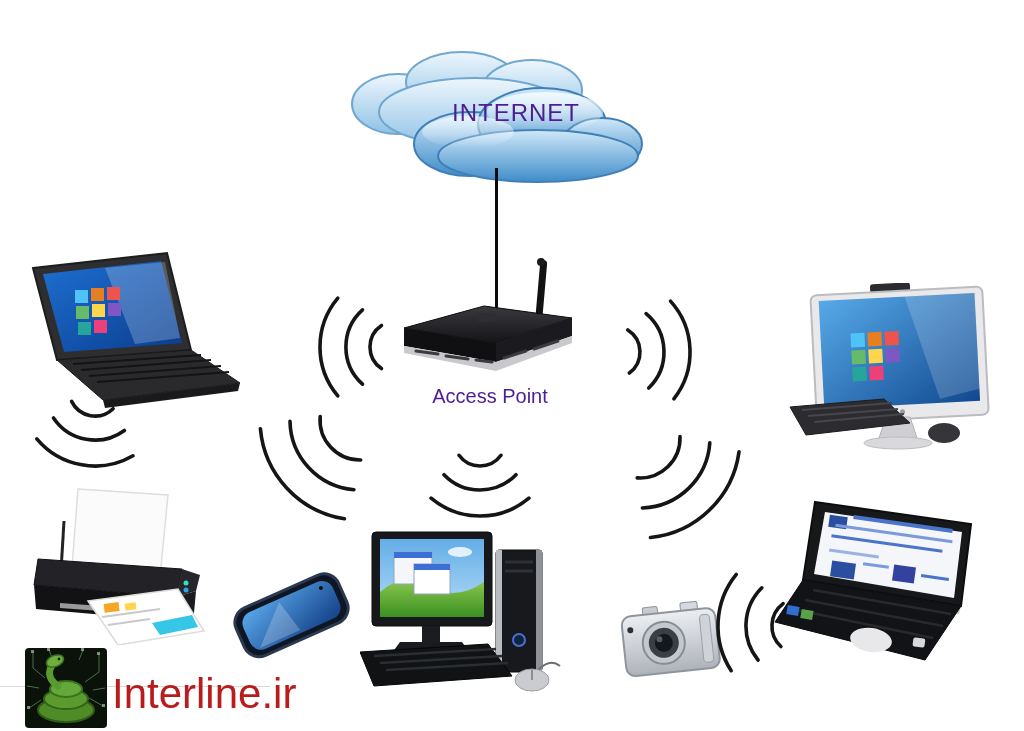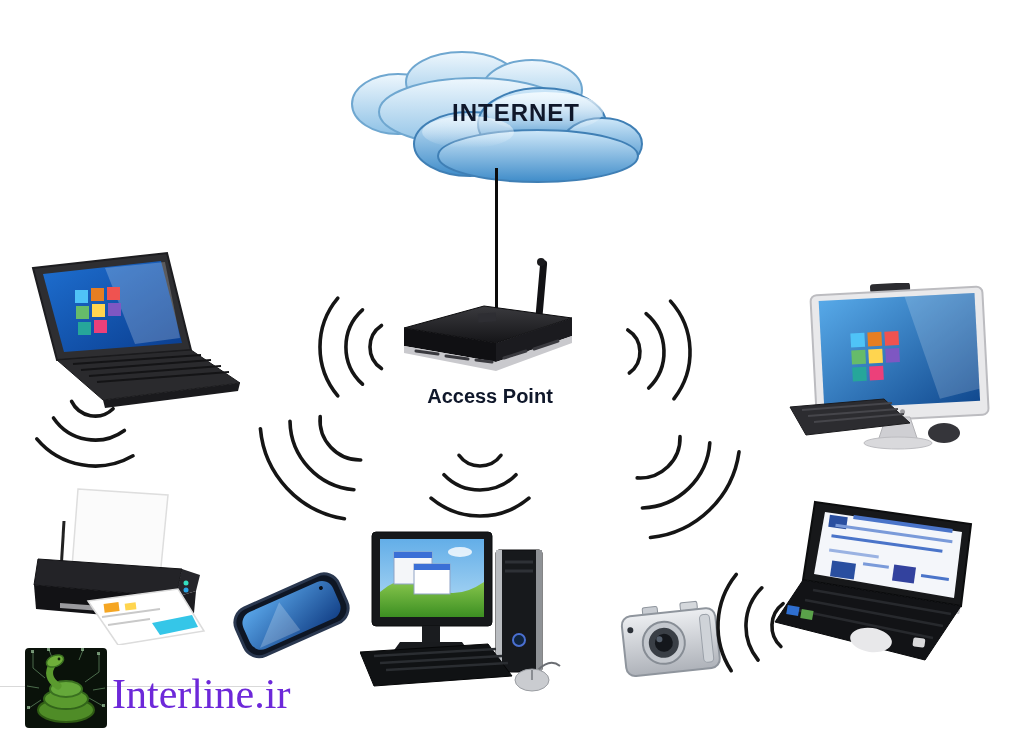--- a/index.html
+++ b/index.html
@@ -1,22 +1,22 @@
 <!DOCTYPE html>
 <html><head>
 <meta charset="utf-8">
 <style>
   html,body{margin:0;padding:0;background:#fff;}
   #stage{position:relative;width:1024px;height:731px;background:#fff;overflow:hidden;
          font-family:"Liberation Sans",sans-serif;}
   .abs{position:absolute;}
-  .label{color:#0f172a;font-weight:bold;text-align:center;}
+  .label{color:#4c1d95;font-weight:normal;text-align:center;}
   #internet-label{left:430px;top:99px;width:172px;font-size:24px;letter-spacing:1px;}
   #ap-label{left:390px;top:385px;width:200px;font-size:20px;}
-  #watermark{left:112px;top:670px;font-family:Liberation Serif, serif;font-size:42px;color:#6d28d9;
+  #watermark{left:112px;top:670px;font-family:Liberation Sans, sans-serif;font-size:42px;color:#b91c1c;
              font-weight:normal;}
   #logo{left:25px;top:648px;width:82px;height:80px;border-radius:4px;overflow:hidden;}
   #faint-line{left:0;top:686px;width:270px;height:1px;background:#c9c9c9;opacity:.7;}
   #wired-line{left:495px;top:168px;width:3px;height:166px;background:#0b0b0b;}
   svg{display:block;}
 </style>
 </head>
 <body>
 
 <div id="stage">

